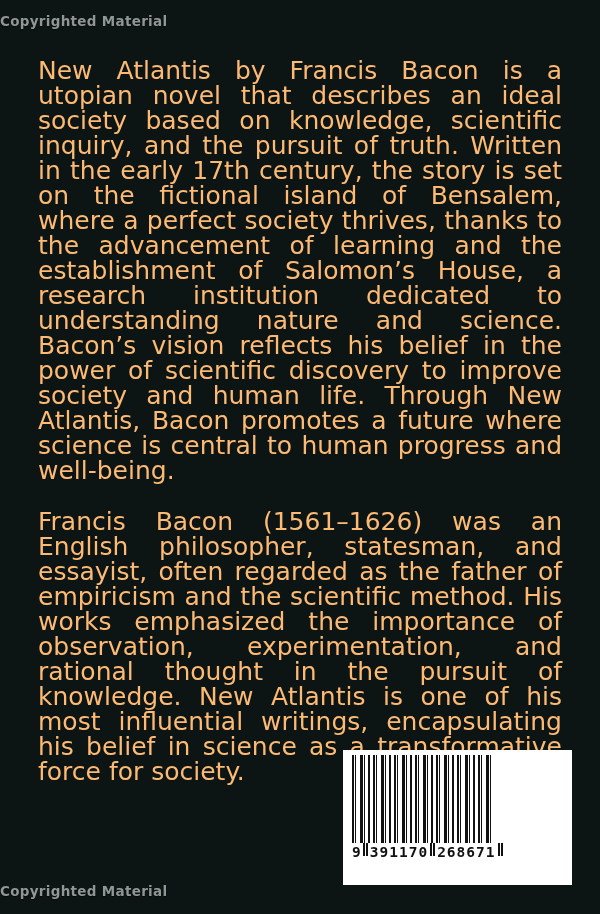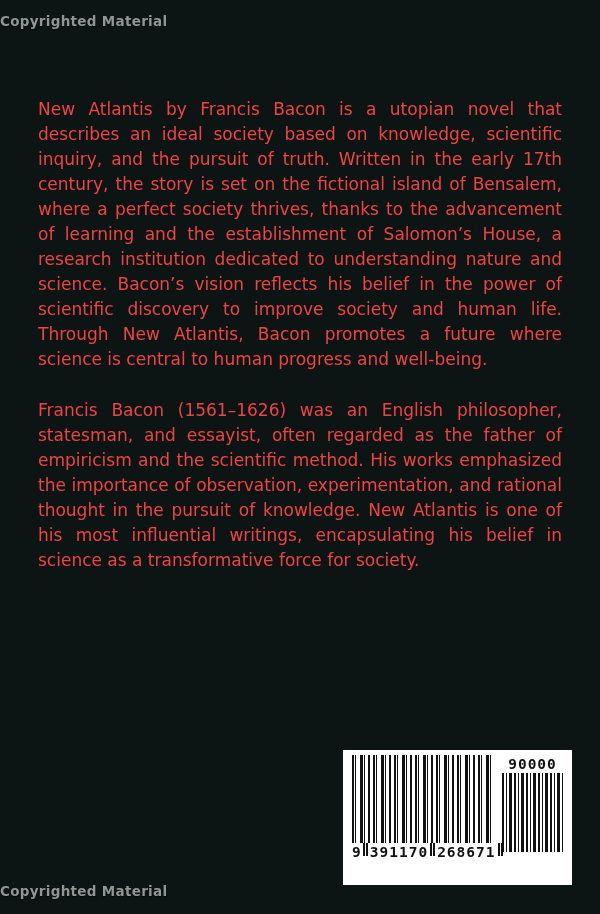--- a/index.html
+++ b/index.html
@@ -25,25 +25,24 @@
     letter-spacing: 0.3px;
     text-shadow: 0 1px 1px rgba(0,0,0,0.6);
   }
   .watermark.top { top: 13px; }
   .watermark.bottom { top: 883px; z-index: 1; }
   .content {
     position: absolute;
     top: 58px;
     left: 38px;
     width: 524px;
-    color: #ef4444;
-    font-size: 17px;
+    color: #fdba74;
+    font-size: 25px;
     line-height: 25px;
     text-align: justify;
-    margin-top: 39px;
   }
   .content p { margin-bottom: 26px; }
   .barcode-panel {
     position: absolute;
     left: 343px;
     top: 750px;
     width: 229px;
     height: 135px;
     background: #ffffff;
     z-index: 2;
@@ -130,22 +129,18 @@
         <div class="ean-bars"></div>
         <div class="digits-row">
           <span>9</span>
           <span class="guard"></span>
           <span class="digit-group">391170</span>
           <span class="guard"></span>
           <span class="digit-group">268671</span>
           <span class="guard"></span>
         </div>
       </div>
-      <div class="ean-supplement">
-        <div class="supplement-label">90000</div>
-        <div class="supplement-bars"></div>
-      </div>
     </div>
   </div>
 
   <div class="watermark bottom">Copyrighted Material</div>
 
 </div>
 
 </body></html>

